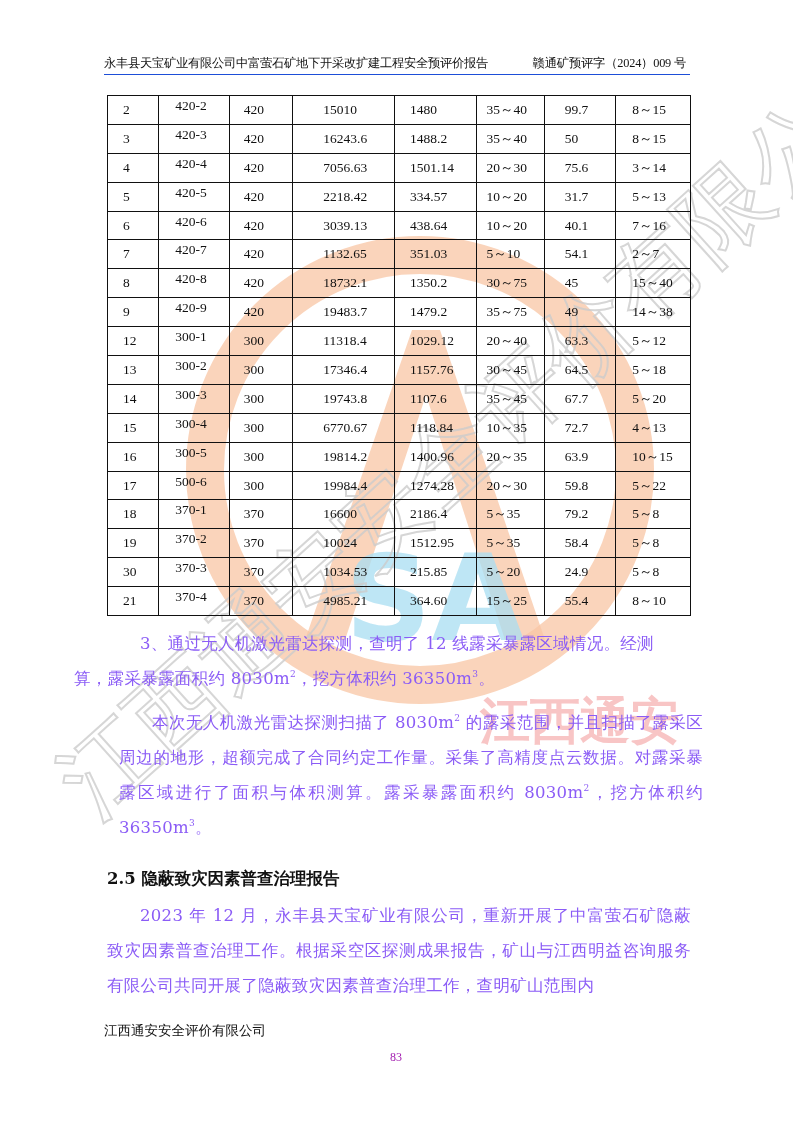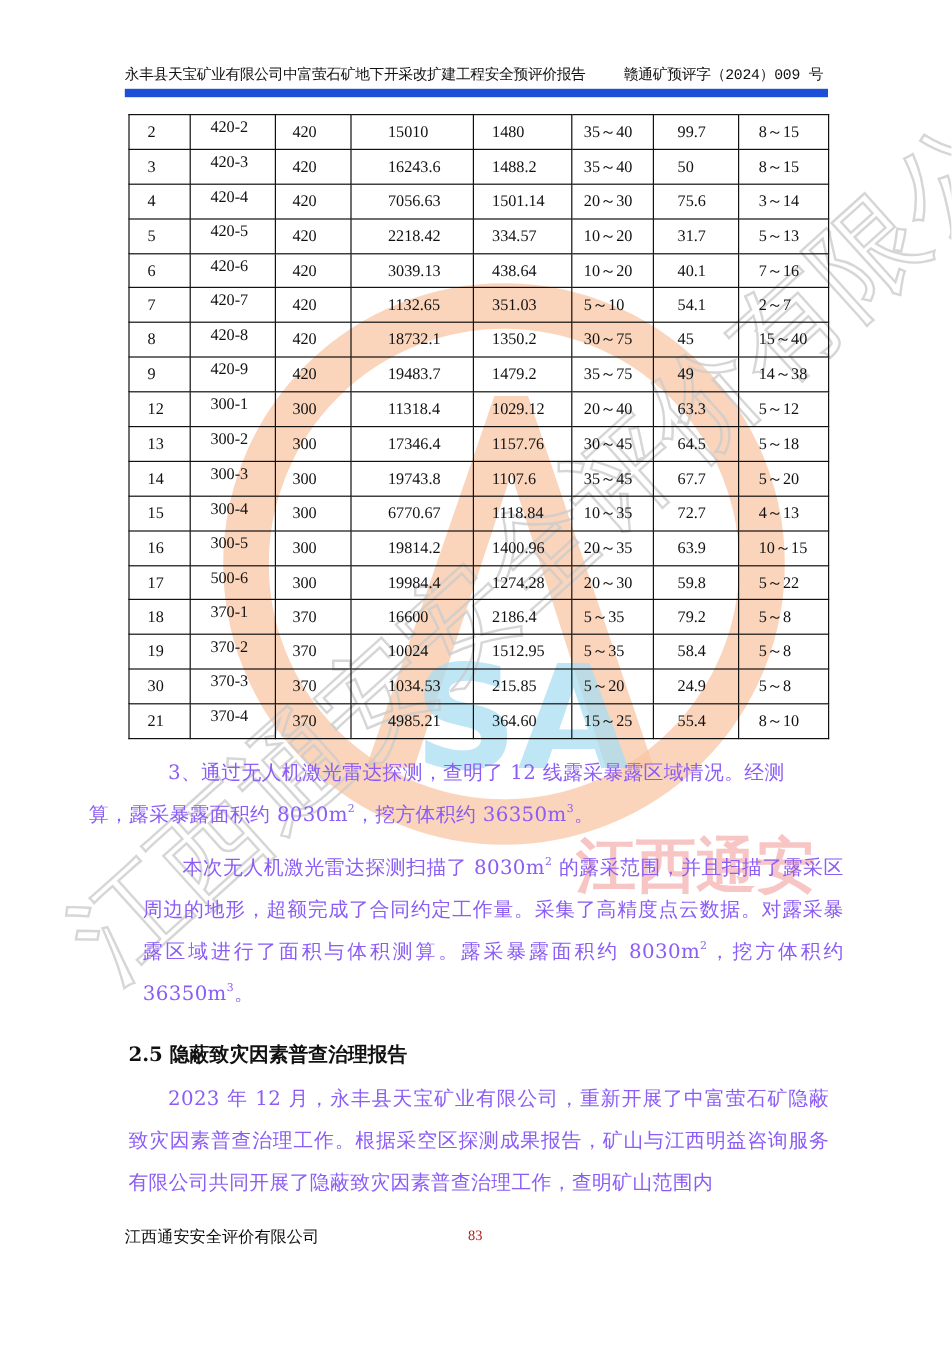--- a/index.html
+++ b/index.html
@@ -1,21 +1,21 @@
 <!DOCTYPE html>
 <html><head>
 <meta charset="utf-8">
 <style>
   html, body { margin:0; padding:0; background:#ffffff; }
   body { width:793px; height:1122px; position:relative; overflow:hidden;
          font-family: "Liberation Serif", "DejaVu Serif", serif; color:#111; }
   .page { position:absolute; left:0; top:0; width:793px; height:1122px; }
 
   .header { position:absolute; left:104px; top:56px; width:586px; height:18px;
-            border-bottom:7px solid #1d4ed8; font-family:Liberation Mono, monospace;
+            border-bottom:1px solid #1d4ed8; font-family:Liberation Serif, serif;
             font-size:12.3px; line-height:14px; color:#111; }
   .header .left { position:absolute; left:0; top:0; white-space:nowrap; letter-spacing:-0.3px; }
   .header .right { position:absolute; right:4px; top:0; white-space:nowrap; letter-spacing:-0.2px; }
 
   
   .wm { position:absolute; left:0; top:0; width:793px; height:1122px; pointer-events:none; z-index:1; }
 
   table.data { position:absolute; left:107px; top:95px; width:584px;
                border-collapse:collapse; z-index:2; background:transparent; }
   table.data td { border:1px solid #111; height:24.9px; padding:0; font-size:13.5px;
@@ -33,22 +33,22 @@
           font-size:16.5px; line-height:35px; text-align:justify; color:#8b5cf6;
           font-family:"DejaVu Serif", "Liberation Serif", serif; letter-spacing:0.3px; }
   .indent { text-indent:33px; }
   sup { font-size:9px; vertical-align:7px; line-height:0; }
 
   .section-title { position:absolute; left:107px; top:868px; z-index:2;
                    font-size:16.5px; font-weight:bold; font-family:"DejaVu Serif", serif; }
 
   .footer-left { position:absolute; left:104px; top:1022px; z-index:2;
                  font-family:"DejaVu Sans", sans-serif; font-size:13.5px; color:#111; }
-  .footer-page { position:absolute; left:390px; top:1022px; z-index:2;
-                 font-size:12px; color:#b91c1c; }
+  .footer-page { position:absolute; left:390px; top:1050px; z-index:2;
+                 font-size:12px; color:#a21caf; }
 </style>
 </head>
 <body>
 
 <div class="page">
 
   <div class="header">
     <span class="left">永丰县天宝矿业有限公司中富萤石矿地下开采改扩建工程安全预评价报告</span>
     <span class="right">赣通矿预评字（2024）009 号</span>
   </div>

